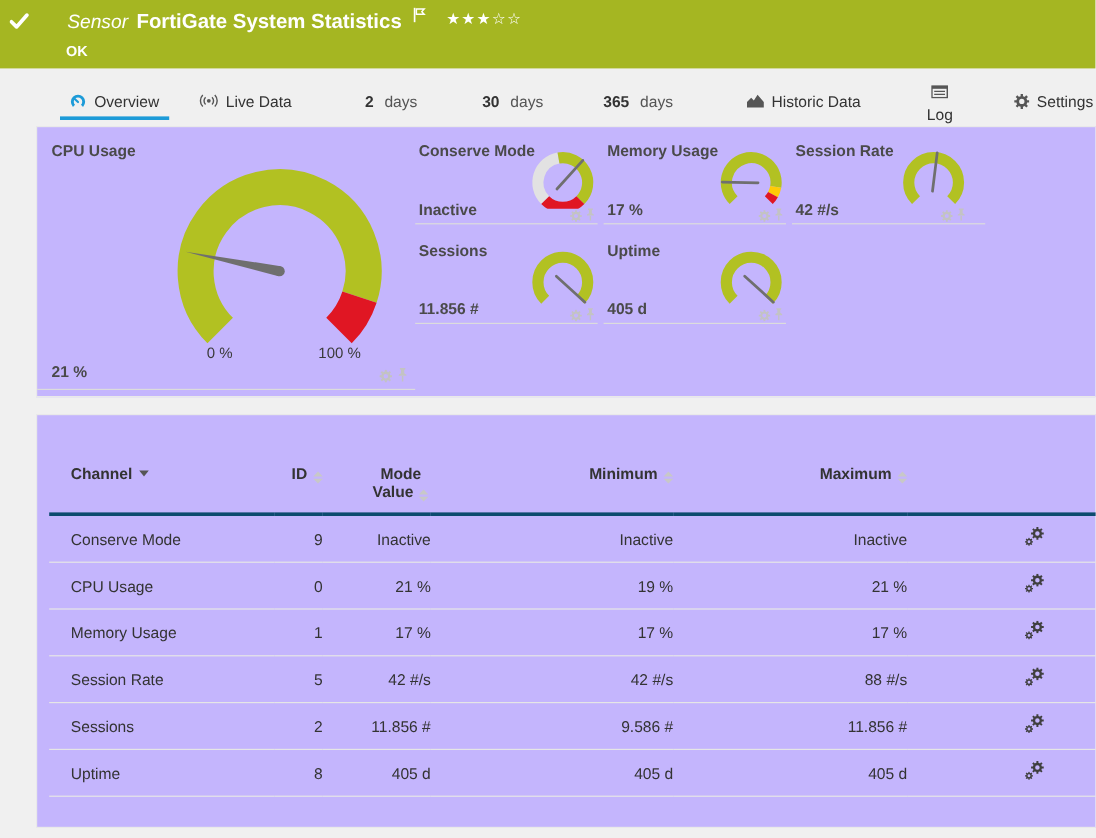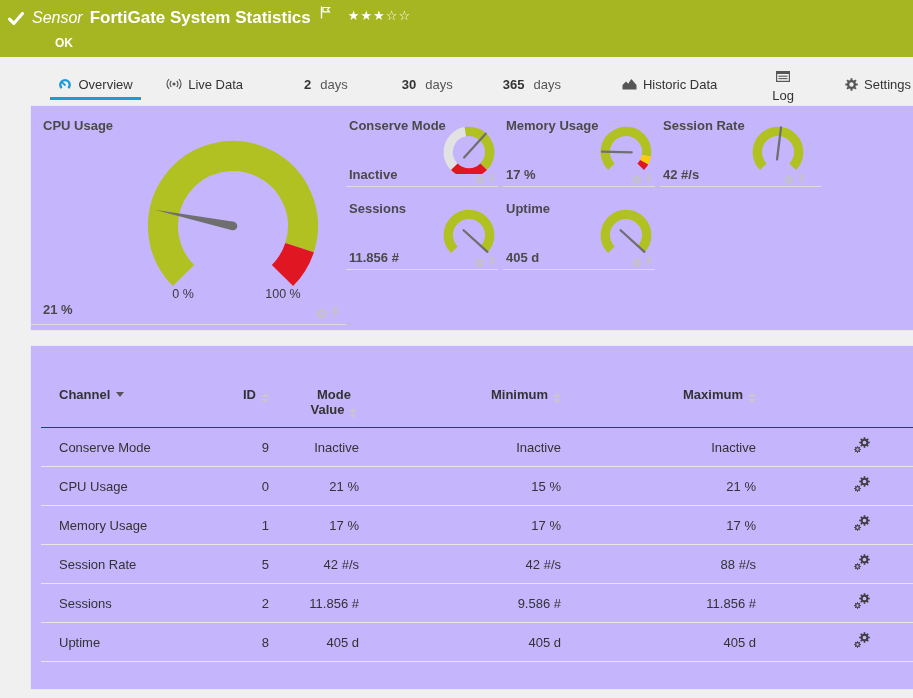--- a/index.html
+++ b/index.html
@@ -5,21 +5,21 @@
   html,body{margin:0;padding:0;}
   body{
     width:913px;height:698px;overflow:hidden;background:#f0f0f0;
     font-family:"Liberation Sans","DejaVu Sans",sans-serif;color:#3a3a3a;
     position:relative;
   }
   
   .sensor-header{height:57px;background:#a5b622;color:#fff;position:relative;}
   .hd-check{position:absolute;left:8px;top:11px;}
   .hd-line1{position:absolute;left:32px;top:8px;font-size:17px;white-space:nowrap;display:flex;align-items:baseline;gap:7px;}
-  .hd-kind{font-style:italic;font-weight:400;font-size:16px;}
+  .hd-kind{font-style:italic;font-weight:400;font-size:16px;margin-left:24px;}
   .hd-title{font-weight:700;}
   .hd-flag{position:relative;top:-4px;margin-left:2px;}
   .hd-stars{font-size:13px;letter-spacing:1px;position:relative;top:-3px;margin-left:10px;cursor:pointer;}
   .hd-status{position:absolute;left:55px;top:36px;font-size:12px;font-weight:700;}
   
   .tabbar{height:43px;display:flex;align-items:flex-end;padding-left:50px;font-size:13px;}
   .tab{display:inline-flex;align-items:center;gap:6px;height:29px;padding:0 2px;cursor:pointer;color:#333;white-space:nowrap;border-bottom:3px solid transparent;box-sizing:border-box;}
   .tab .t-ic{color:#565656;display:inline-flex;}
   .tab.active{border-bottom-color:#1d9bd8;}
   .tab.active .t-ic{color:#1d9bd8;}
@@ -48,21 +48,21 @@
   .tile-grid{position:absolute;left:315px;top:8px;width:560px;display:flex;flex-wrap:wrap;}
   .mini-tile{position:relative;width:152px;height:73px;margin-right:5px;margin-bottom:10px;border-bottom:1px solid #dcdcdc;box-sizing:border-box;}
   .mini-tile.wide{width:161px;}
   .mini-title{position:absolute;left:3px;top:4px;font-size:13px;font-weight:700;color:#4a4a4a;white-space:nowrap;}
   .mini-value{position:absolute;left:3px;bottom:4px;font-size:13px;font-weight:700;color:#4a4a4a;white-space:nowrap;}
   .mini-gauge{position:absolute;right:1px;top:10px;}
   .mini-icons{position:absolute;right:2px;bottom:1px;display:flex;gap:3px;align-items:flex-end;color:#c3c3c3;}
   .mini-icons svg{cursor:pointer;}
   
   table.channels{border-collapse:collapse;width:873px;margin-left:10px;font-size:13px;table-layout:fixed;}
-  .channels th{font-weight:700;color:#333;text-align:right;vertical-align:top;padding:41px 0 9px;border-bottom:1px solid #0c4a6e;}
+  .channels th{font-weight:700;color:#333;text-align:right;vertical-align:top;padding:41px 0 9px;border-bottom:3px solid #0c4a6e;}
   .channels th.col-channel{text-align:left;padding-left:18px;}
   .channels td{padding:9px 0;border-bottom:1px solid #e6e6e6;text-align:right;color:#333;white-space:nowrap;}
   .channels td.cell-channel{text-align:left;padding-left:18px;}
   .col-channel{width:188px;}
   .col-id{width:40px;}
   .col-last{width:90px;}
   .col-min{width:202px;}
   .col-max{width:195px;}
   .col-action{width:auto;}
   .channels td.cell-action{text-align:right;padding-right:43px;}
@@ -343,21 +343,21 @@
               </svg>
               <svg x="0" y="9" width="7" height="7" viewBox="0 0 10 10">
                 <use href="#ic-gear"></use>
               </svg>
             </svg></td>
       </tr>
       <tr>
         <td class="cell-channel">CPU Usage</td>
         <td>0</td>
         <td>21 %</td>
-        <td>15 %</td>
+        <td>19 %</td>
         <td>21 %</td>
         <td class="cell-action"><svg class="edit-ic" width="17" height="17" viewBox="0 0 17 17">
               <svg x="5" y="0" width="11" height="11" viewBox="0 0 10 10">
                 <use href="#ic-gear"></use>
               </svg>
               <svg x="0" y="9" width="7" height="7" viewBox="0 0 10 10">
                 <use href="#ic-gear"></use>
               </svg>
             </svg></td>
       </tr>

